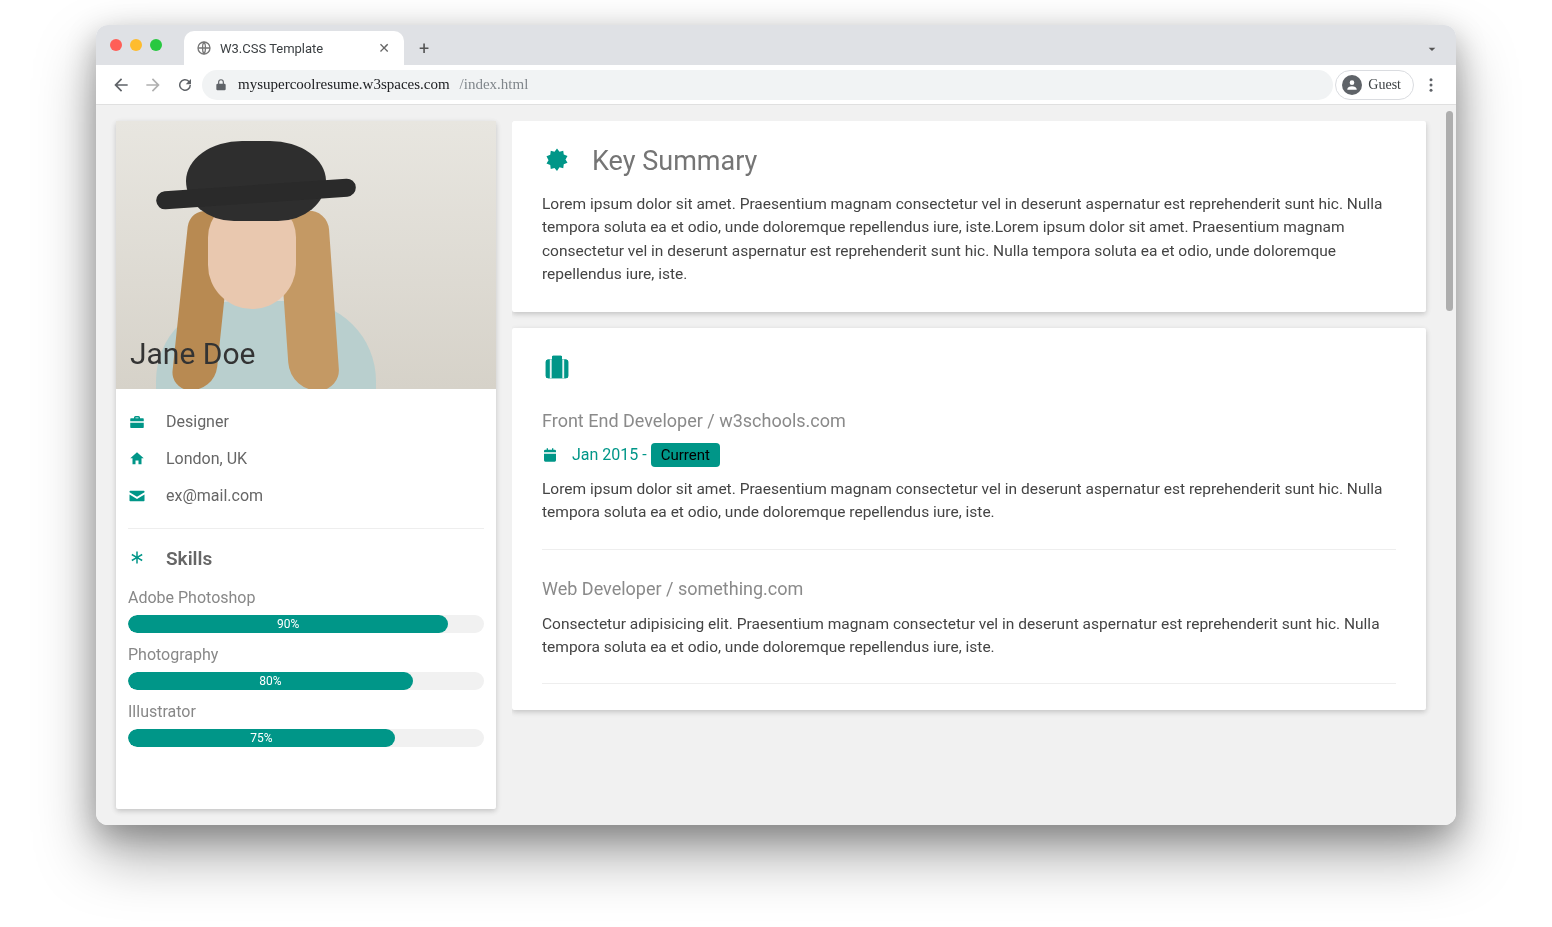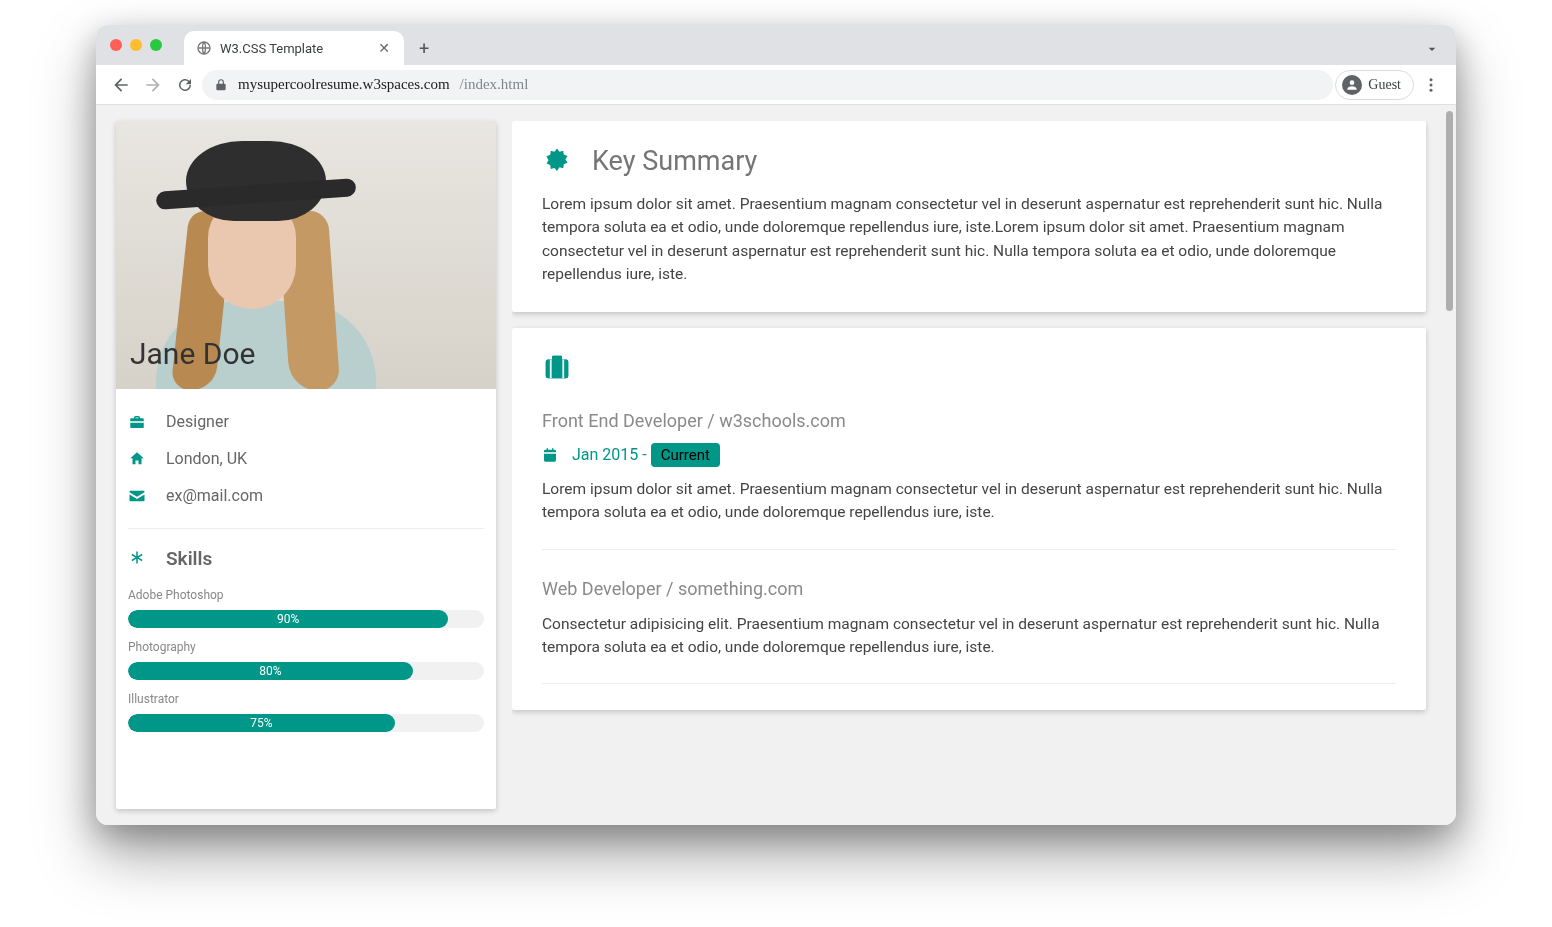--- a/index.html
+++ b/index.html
@@ -254,21 +254,21 @@
     border: none;
     border-top: 1px solid #eee;
     margin: 14px 0;
   }
   .section-head {
     display: flex; align-items: center; gap: 20px;
     color: #666; font-size: 19px; font-weight: 600;
     padding: 4px 0 10px 0;
   }
   .section-head .ico { color: #009688; }
-  .skill-name { color: #888; font-size: 12px; margin-top: 8px; }
+  .skill-name { color: #888; font-size: 16px; margin-top: 8px; }
   .skill-bar {
     width: 100%; height: 18px;
     background: #f1f1f1;
     border-radius: 12px;
     margin: 8px 0 12px 0;
     position: relative;
     overflow: hidden;
   }
   .skill-bar .fill {
     height: 100%;

